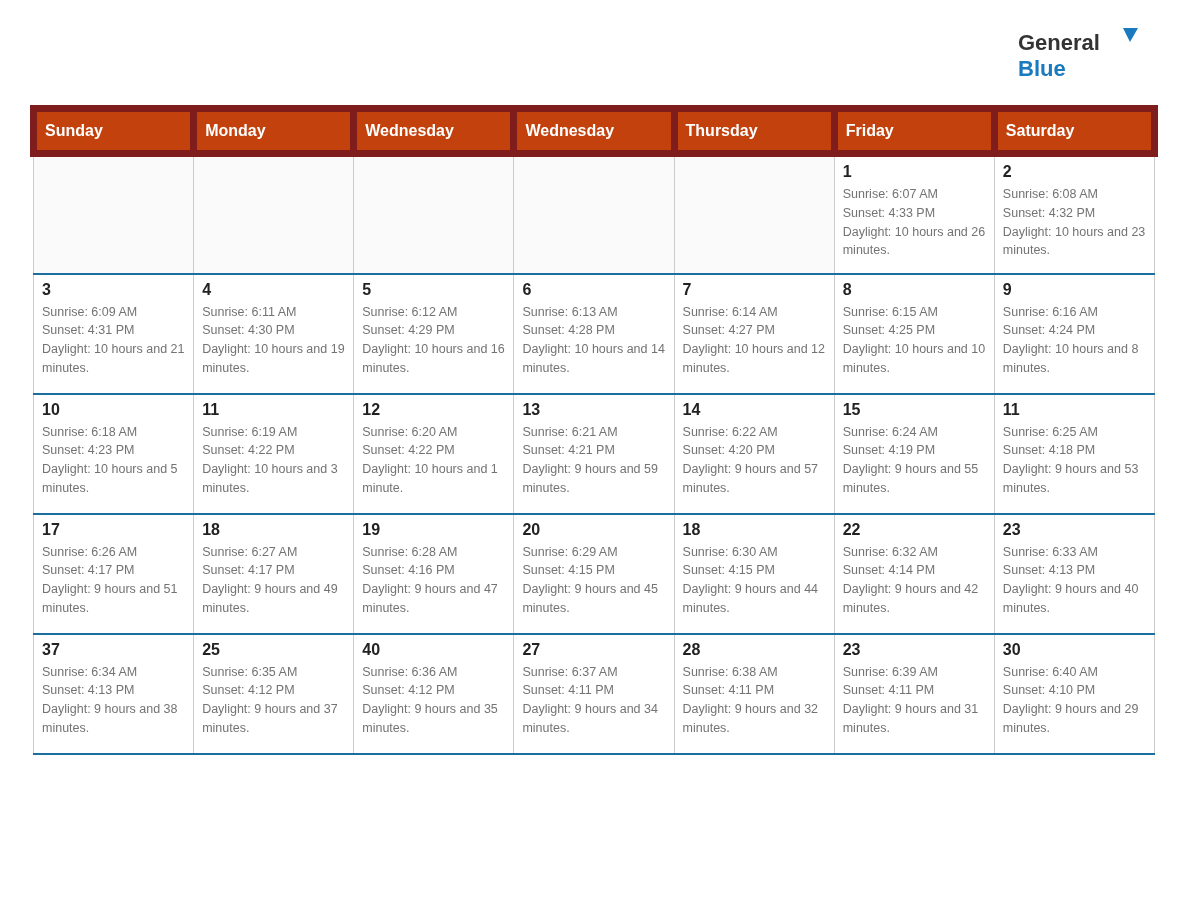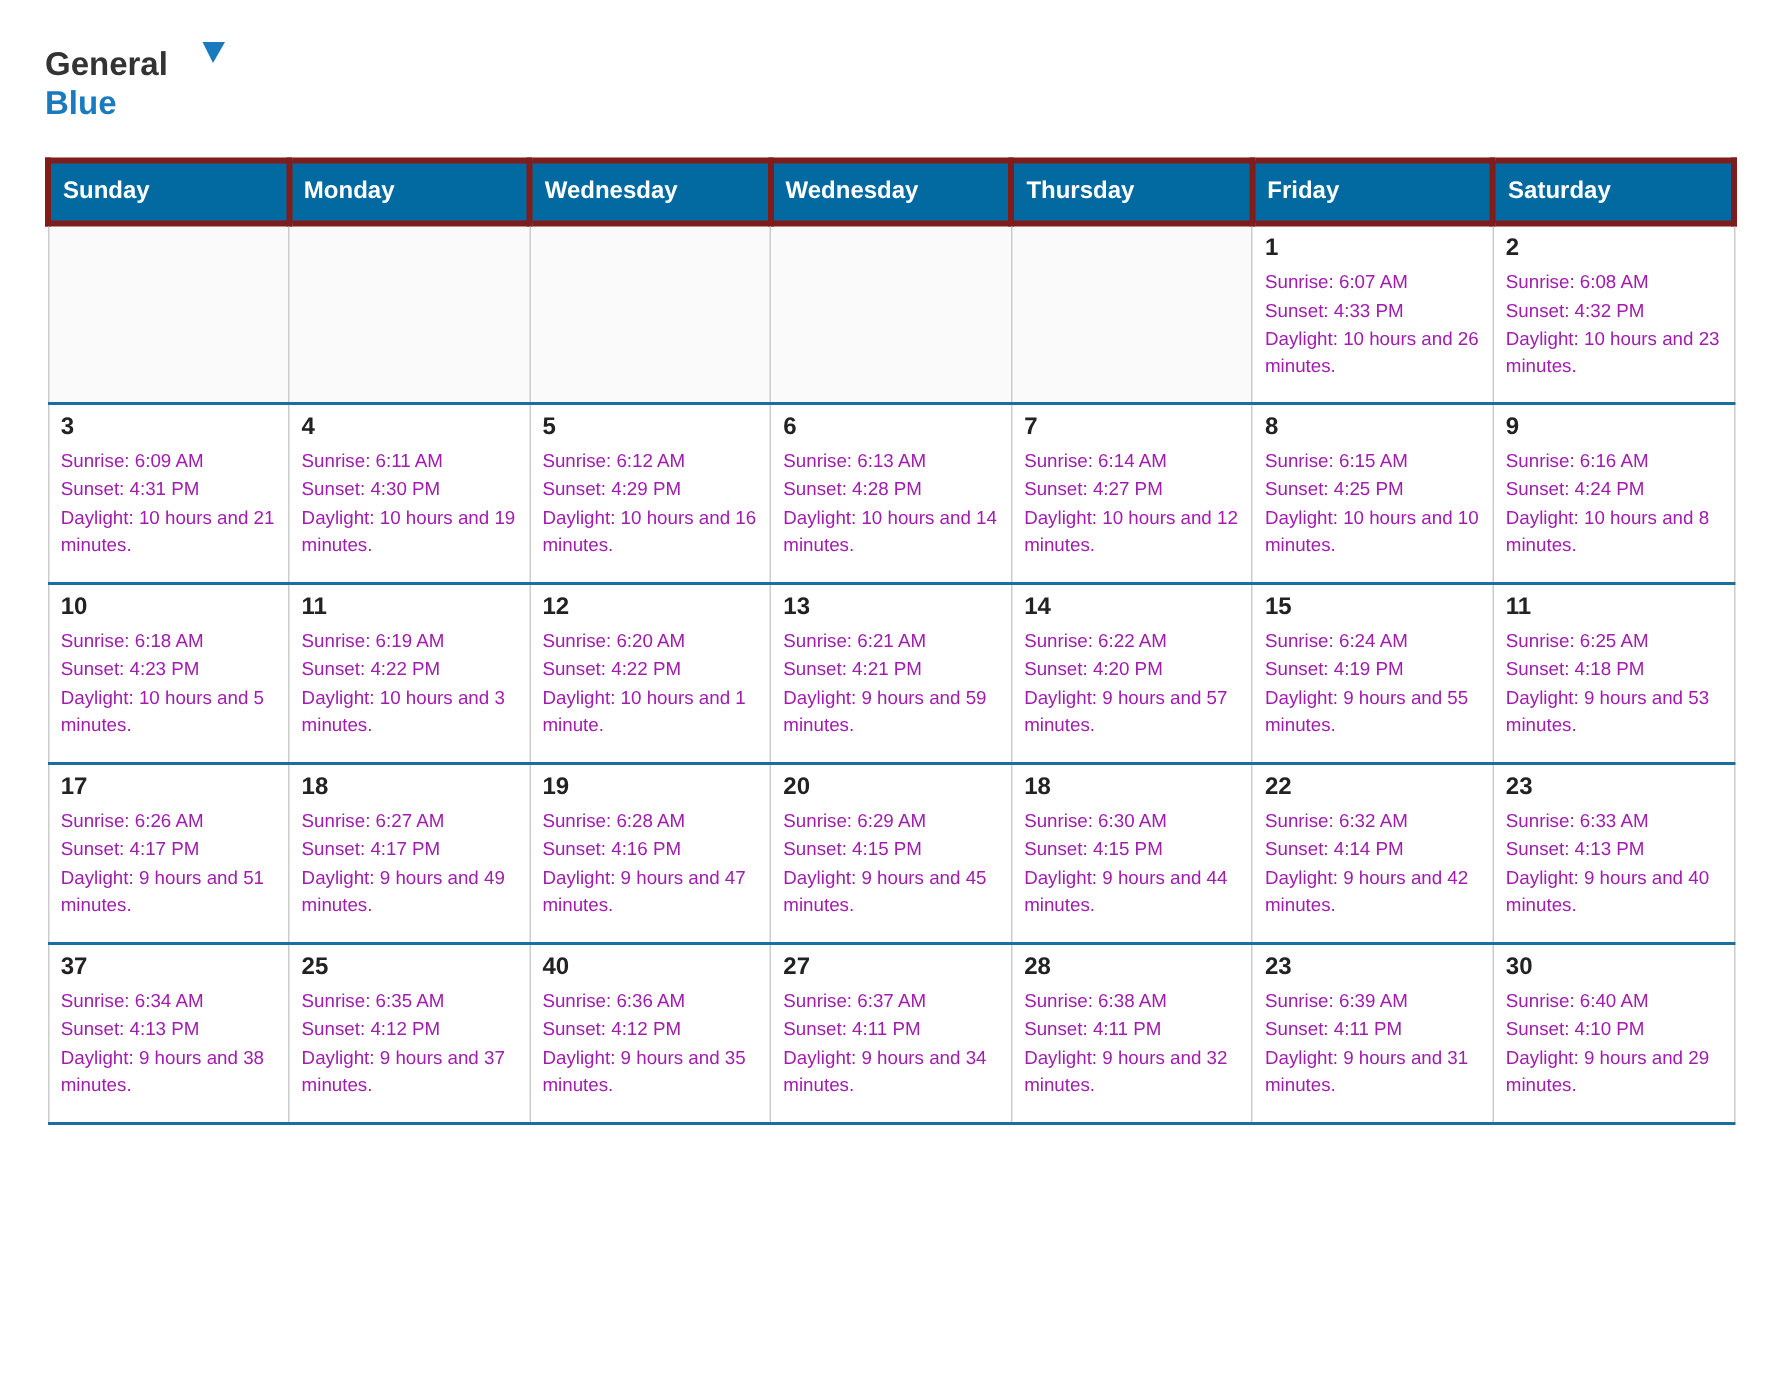--- a/index.html
+++ b/index.html
@@ -5,21 +5,21 @@
     * { margin: 0; padding: 0; box-sizing: border-box; }
     body {
       font-family: Arial, sans-serif;
       background: #fff;
       width: 1188px;
       min-height: 918px;
       padding: 20px 30px;
     }
     .header {
       display: flex;
-      justify-content: flex-start;
+      justify-content: flex-end;
       align-items: flex-start;
       margin-bottom: 20px;
     }
     .title-block {
       text-align: right;
     }
     .title-block h1 {
       font-size: 48px;
       font-weight: bold;
       color: #222;
@@ -30,48 +30,48 @@
       font-weight: normal;
       color: #444;
       margin-top: 4px;
     }
     .calendar {
       width: 100%;
       border-collapse: collapse;
       border: 1px solid #bbb;
     }
     .calendar thead tr th {
-      background-color: #0369a1;
+      background-color: #c2410c;
       color: #fff;
       padding: 10px 8px;
       font-size: 16px;
       font-weight: bold;
       text-align: left;
-      border: 4px solid #7f1d1d;
+      border: 7px solid #7f1d1d;
     }
     .calendar tbody tr td {
       width: calc(100% / 7);
       vertical-align: top;
       padding: 6px 8px;
       border: 1px solid #ccc;
       font-size: 13px;
       color: #222;
       min-height: 100px;
       height: 120px;
     }
     .day-number {
       font-size: 16px;
       font-weight: bold;
       color: #222;
       display: block;
       margin-bottom: 4px;
     }
     .day-info {
       font-size: 12.5px;
-      color: #a21caf;
+      color: #737373;
       line-height: 1.5;
     }
     .calendar tbody tr {
       border-bottom: 2px solid #1a6fa0;
     }
     .empty-cell {
       background: #fafafa;
     }
     .logo-wrapper {
       display: flex;

